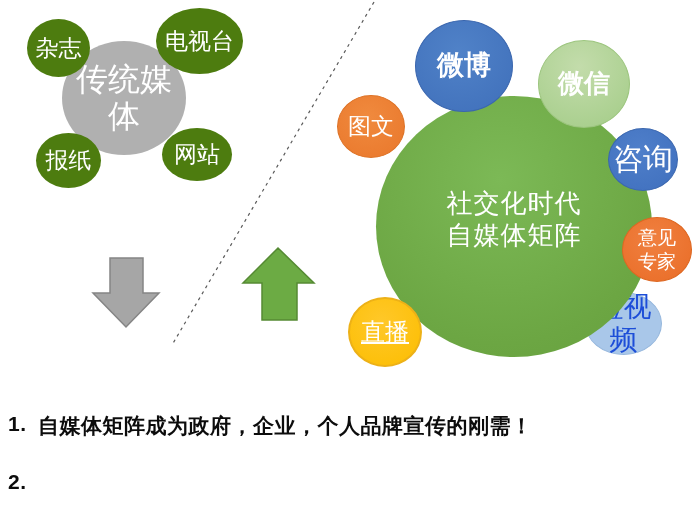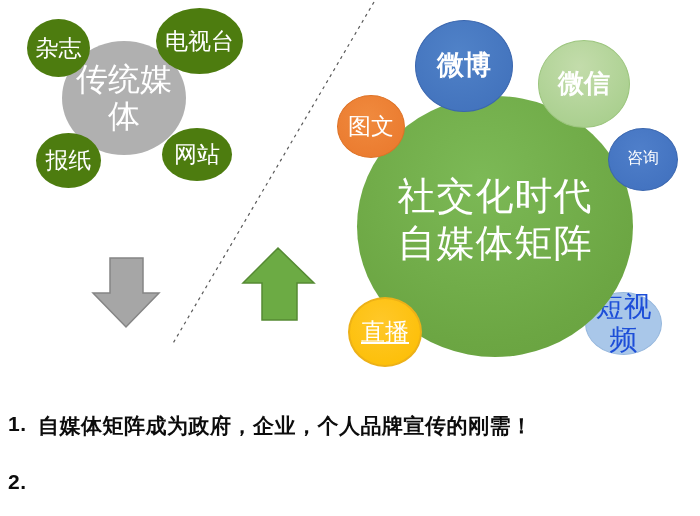--- a/index.html
+++ b/index.html
@@ -33,23 +33,23 @@
     font-size: 32px; z-index: 2;
   }
   .c-black { background: #4d7c0f; z-index: 3; font-size: 23px; }
   .c-magazine  { left: 27px;  top: 19px;  width: 63px; height: 58px; }
   .c-tv        { left: 156px; top: 8px;   width: 87px; height: 66px; }
   .c-newspaper { left: 36px;  top: 133px; width: 65px; height: 55px; }
   .c-website   { left: 162px; top: 128px; width: 70px; height: 53px; }
 
   
   .c-main-green {
-    left: 357px; top: 96px; width: 276px; height: 261px;
+    left: 376px; top: 96px; width: 276px; height: 261px;
     background: radial-gradient(circle at 45% 32%, #7cb956 0%, #6ca643 70%, #66a03e 100%);
-    font-size: 38px; line-height: 1.22; letter-spacing: 1px;
+    font-size: 26px; line-height: 1.22; letter-spacing: 1px;
     z-index: 2; padding-bottom: 14px;
   }
   .c-weibo {
     left: 415px; top: 20px; width: 98px; height: 92px;
     background: radial-gradient(circle at 45% 35%, #5082c8 0%, #3f6fba 100%);
     border: 1px solid #3a66ae;
     font-size: 27px; font-weight: 700; z-index: 3;
   }
   .c-wechat {
     left: 538px; top: 40px; width: 92px; height: 88px;
@@ -60,21 +60,21 @@
   .c-tuwen {
     left: 337px; top: 95px; width: 68px; height: 63px;
     background: radial-gradient(circle at 45% 35%, #f08a3e 0%, #e9772b 100%);
     border: 1px solid #dd7226;
     font-size: 23px; z-index: 3;
   }
   .c-zixun {
     left: 608px; top: 128px; width: 70px; height: 63px;
     background: radial-gradient(circle at 45% 35%, #4f7fca 0%, #3f6fbd 100%);
     border: 1px solid #3a66ae;
-    font-size: 16px; z-index: 3; font-family: Liberation Mono, monospace;
+    font-size: 30px; z-index: 3;
   }
   .c-expert {
     left: 622px; top: 217px; width: 70px; height: 65px;
     background: radial-gradient(circle at 45% 35%, #f08040 0%, #e96c26 100%);
     border: 1px solid #dd6721;
     font-size: 19px; line-height: 1.25; z-index: 3;
   }
   .c-zhibo {
     left: 348px; top: 297px; width: 74px; height: 70px;
     background: radial-gradient(circle at 45% 35%, #ffc829 0%, #fcbd00 100%);
@@ -145,20 +145,24 @@
   </div>
   <div class="circle c-wechat">
     <span>微信</span>
   </div>
   <div class="circle c-tuwen">
     <span>图文</span>
   </div>
   <div class="circle c-zixun">
     <span>咨询</span>
   </div>
+  <div class="circle c-expert">
+    <span>意见</span>
+    <span>专家</span>
+  </div>
   <div class="circle c-zhibo">
     <span>直播</span>
   </div>
 
   <div class="notes notes-abs note-row note-1">
     <span class="note-number">1.</span>
     <span>自媒体矩阵成为政府，企业，个人品牌宣传的刚需！</span>
   </div>
   <div class="notes notes-abs note-row note-2">
     <span class="note-number">2.</span>

